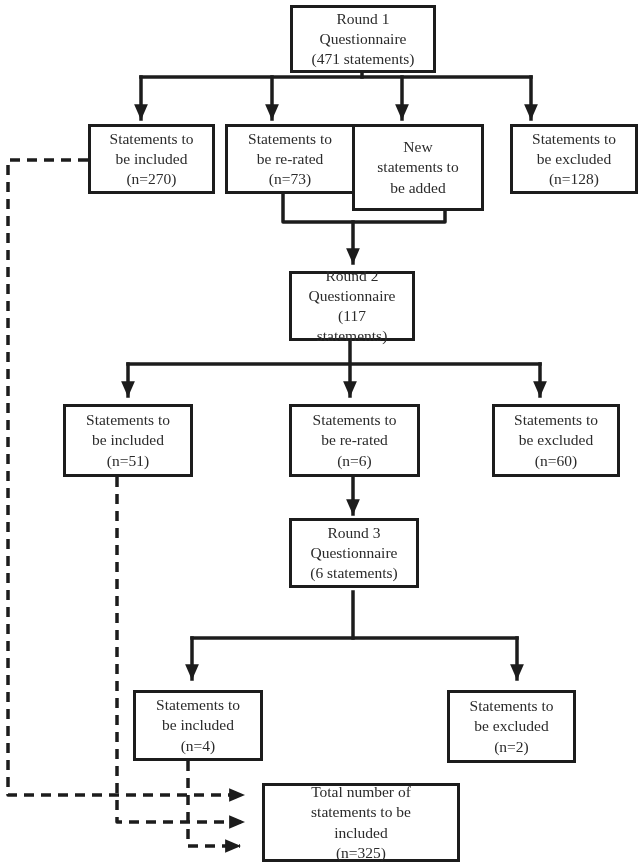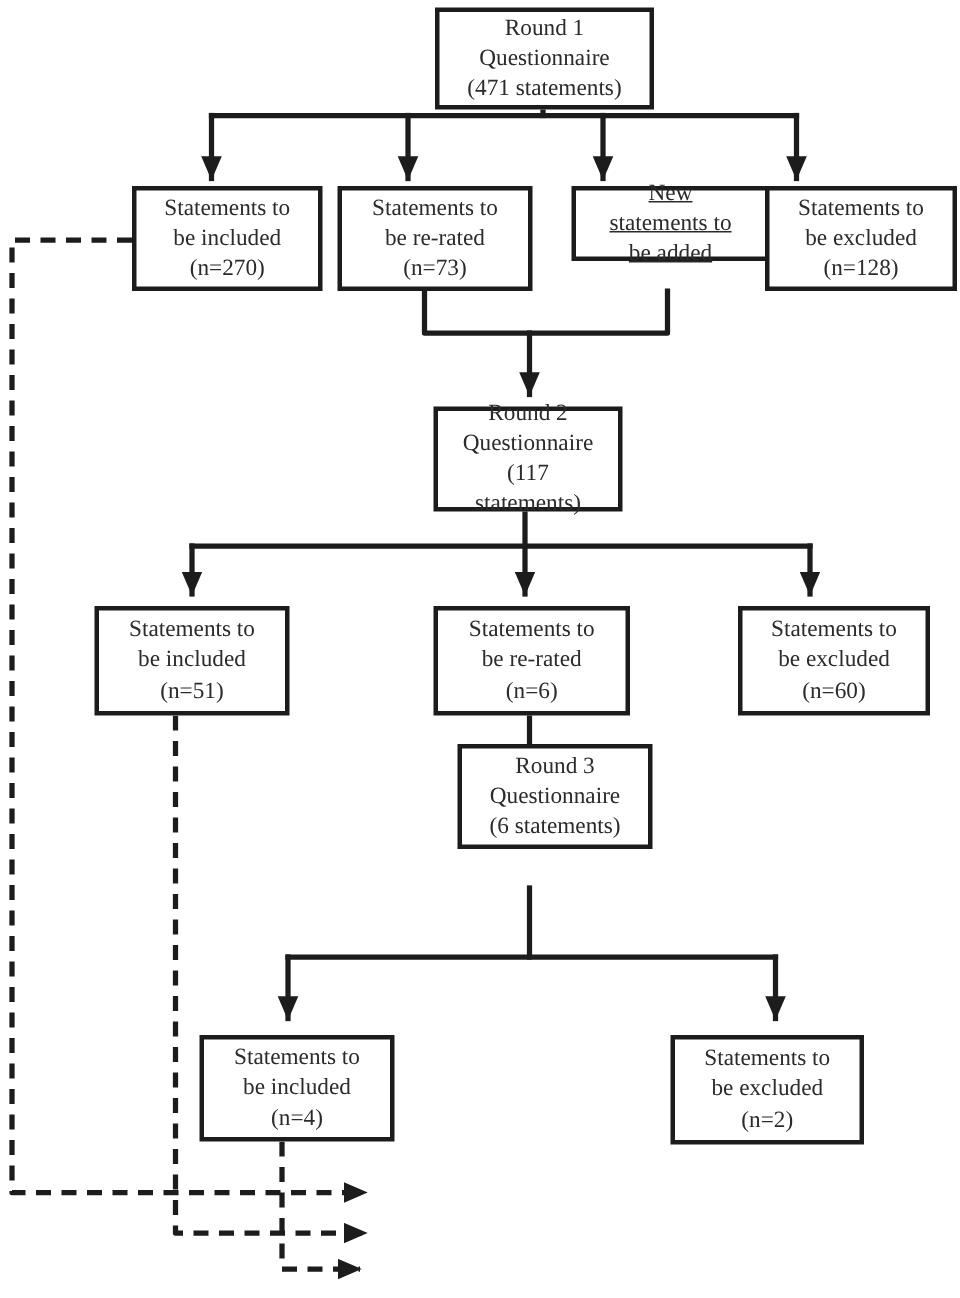--- a/index.html
+++ b/index.html
@@ -34,27 +34,27 @@
     text-align: center;
     white-space: pre-line;
     font-size: 15.5px;
     line-height: 1.3;
     color: var(--text_color, #2b2b2b);
     padding: 2px 18px;
   }
   #round1      { left: 290px; top:   5px; width: 146px; height: 68px; }
   #r1-included { left:  88px; top: 124px; width: 127px; height: 70px; }
   #r1-rerated  { left: 225px; top: 124px; width: 130px; height: 70px; }
-  #r1-new      { left: 381px; top: 124px; width: 132px; height: 50px; text-decoration: underline; }
+  #r1-new      { left: 352px; top: 124px; width: 132px; height: 87px; }
   #r1-excluded { left: 510px; top: 124px; width: 128px; height: 70px; }
   #round2      { left: 289px; top: 271px; width: 126px; height: 70px; }
   #r2-included { left:  63px; top: 404px; width: 130px; height: 73px; }
   #r2-rerated  { left: 289px; top: 404px; width: 131px; height: 73px; }
   #r2-excluded { left: 492px; top: 404px; width: 128px; height: 73px; }
-  #round3      { left: 289px; top: 496px; width: 130px; height: 70px; margin-left: 16px; }
+  #round3      { left: 289px; top: 518px; width: 130px; height: 70px; }
   #r3-included { left: 133px; top: 690px; width: 130px; height: 71px; }
   #r3-excluded { left: 447px; top: 690px; width: 129px; height: 73px; }
   #total       { left: 262px; top: 783px; width: 198px; height: 79px; }
 </style>
 </head>
 <body>
 
 <div id="canvas">
 
   <svg class="connector-layer" width="640" height="865" viewBox="0 0 640 865" xmlns="http://www.w3.org/2000/svg">
@@ -138,14 +138,17 @@
 (n=60)</div>
   <div class="node" id="round3">Round 3
 Questionnaire
 (6 statements)</div>
   <div class="node" id="r3-included">Statements to
 be included
 (n=4)</div>
   <div class="node" id="r3-excluded">Statements to
 be excluded
 (n=2)</div>
+  <div class="node" id="total">Total number of
+statements to be included
+(n=325)</div>
 
 </div>
 
 </body></html>

